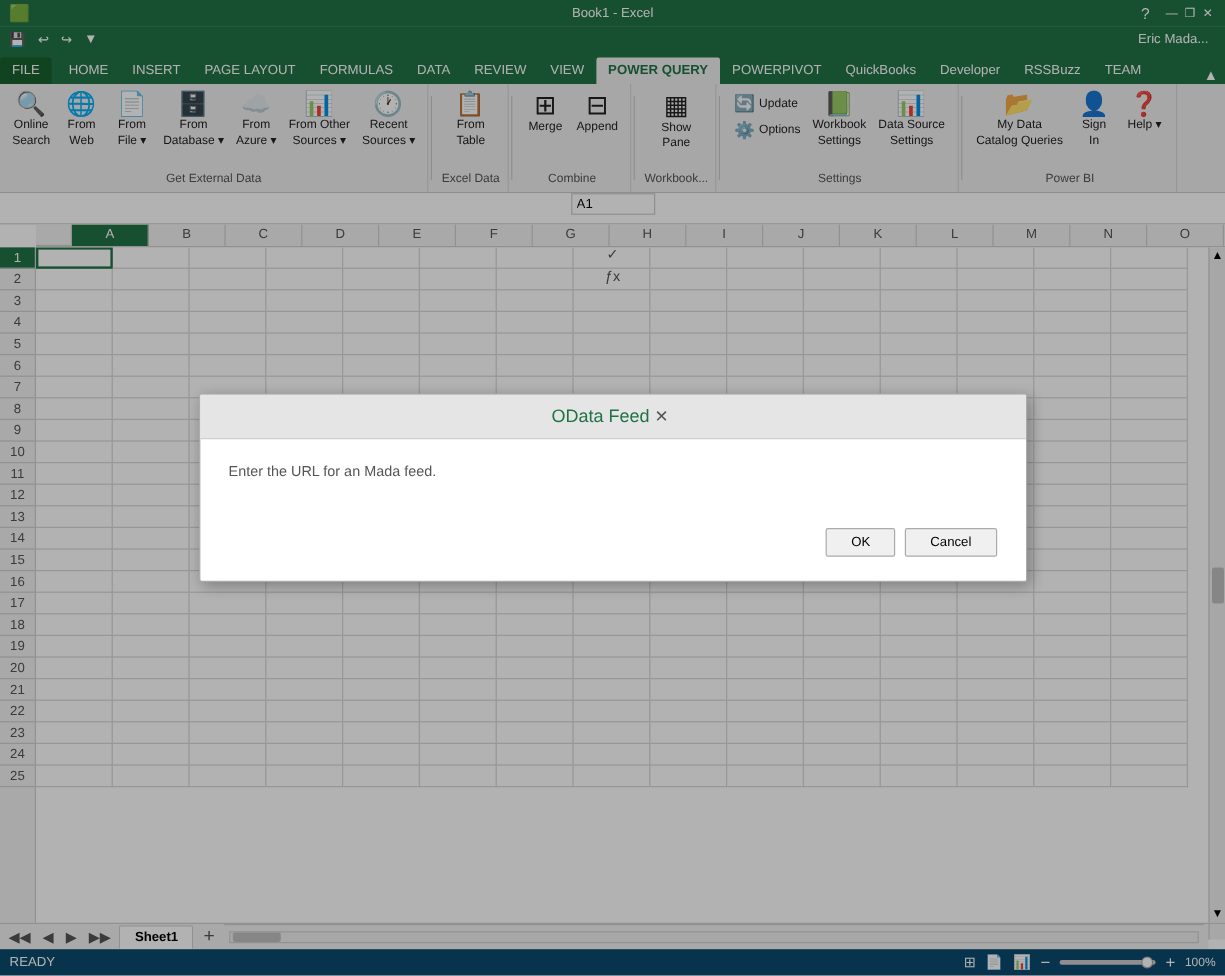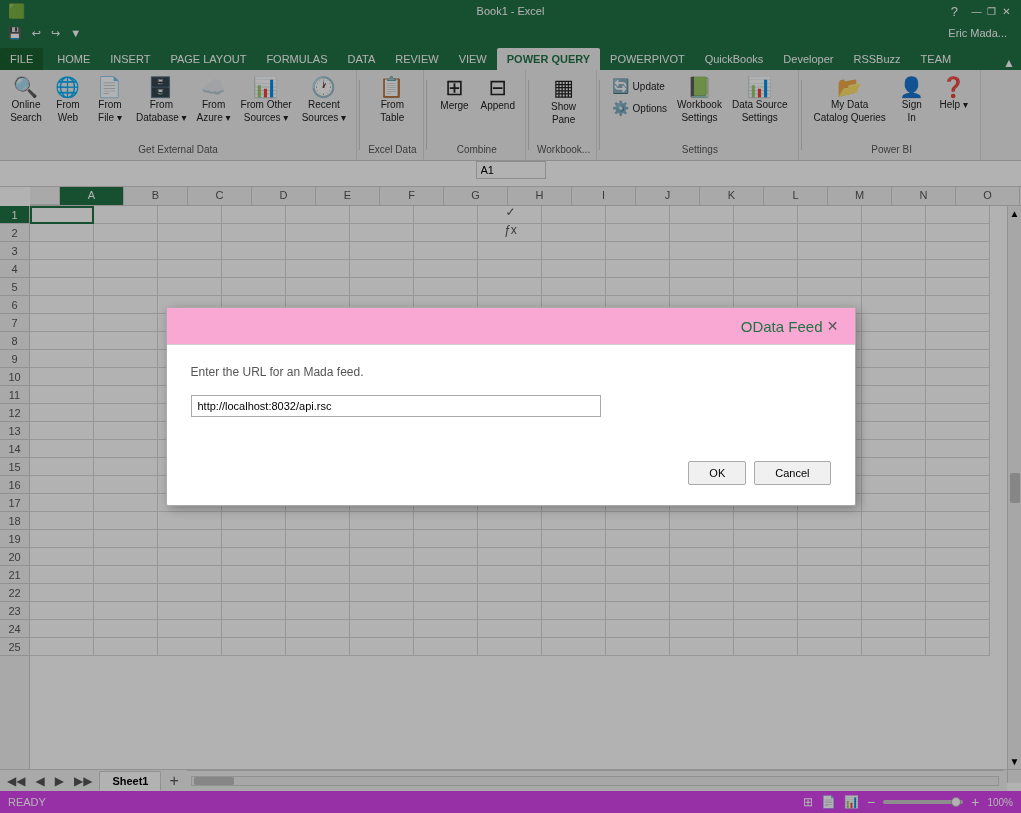--- a/index.html
+++ b/index.html
@@ -195,21 +195,21 @@
       font-size: 11px;
       cursor: pointer;
       border-radius: 2px 2px 0 0;
     }
     .sheet-tab.active { background: white; border-bottom: 1px solid white; font-weight: 600; }
     .add-sheet-btn { font-size: 16px; color: #555; cursor: pointer; padding: 0 4px; }
 
     
     #status-bar {
       height: 22px;
-      background: #d946ef;
+      background: #0c4a6e;
       display: flex;
       align-items: center;
       padding: 0 8px;
       gap: 8px;
       color: white;
       font-size: 11px;
     }
     #status-bar-right { margin-left: auto; display: flex; align-items: center; gap: 8px; }
 
     
@@ -236,26 +236,26 @@
     }
     #dialog {
       background: white;
       border: 1px solid #aaa;
       box-shadow: 3px 3px 12px rgba(0,0,0,0.3);
       width: 690px;
       padding: 0;
       border-radius: 2px;
     }
     #dialog-titlebar {
-      background: #f9a8d4;
+      background: #e5e5e5;
       border-bottom: 1px solid #d0d0d0;
       padding: 8px 12px;
       display: flex;
       align-items: center;
-      justify-content: flex-end;
+      justify-content: center;
     }
     #dialog-title-text {
       font-size: 15px;
       color: #217346;
       font-weight: 400;
     }
     #dialog-close {
       cursor: pointer;
       font-size: 14px;
       color: #555;
@@ -1031,20 +1031,19 @@
 </div>
 
 <div id="dialog-overlay">
   <div id="dialog">
     <div id="dialog-titlebar">
       <span id="dialog-title-text">OData Feed</span>
       <span id="dialog-close">✕</span>
     </div>
     <div id="dialog-body">
       <div id="dialog-subtitle">Enter the URL for an Mada feed.</div>
-      <input id="dialog-url-input" type="text" value="http://localhost:8032/api.rsc" style="">
     </div>
     <div id="dialog-footer">
       <button class="dialog-btn primary">OK</button>
       <button class="dialog-btn">Cancel</button>
     </div>
   </div>
 </div>
 
 </body></html>

